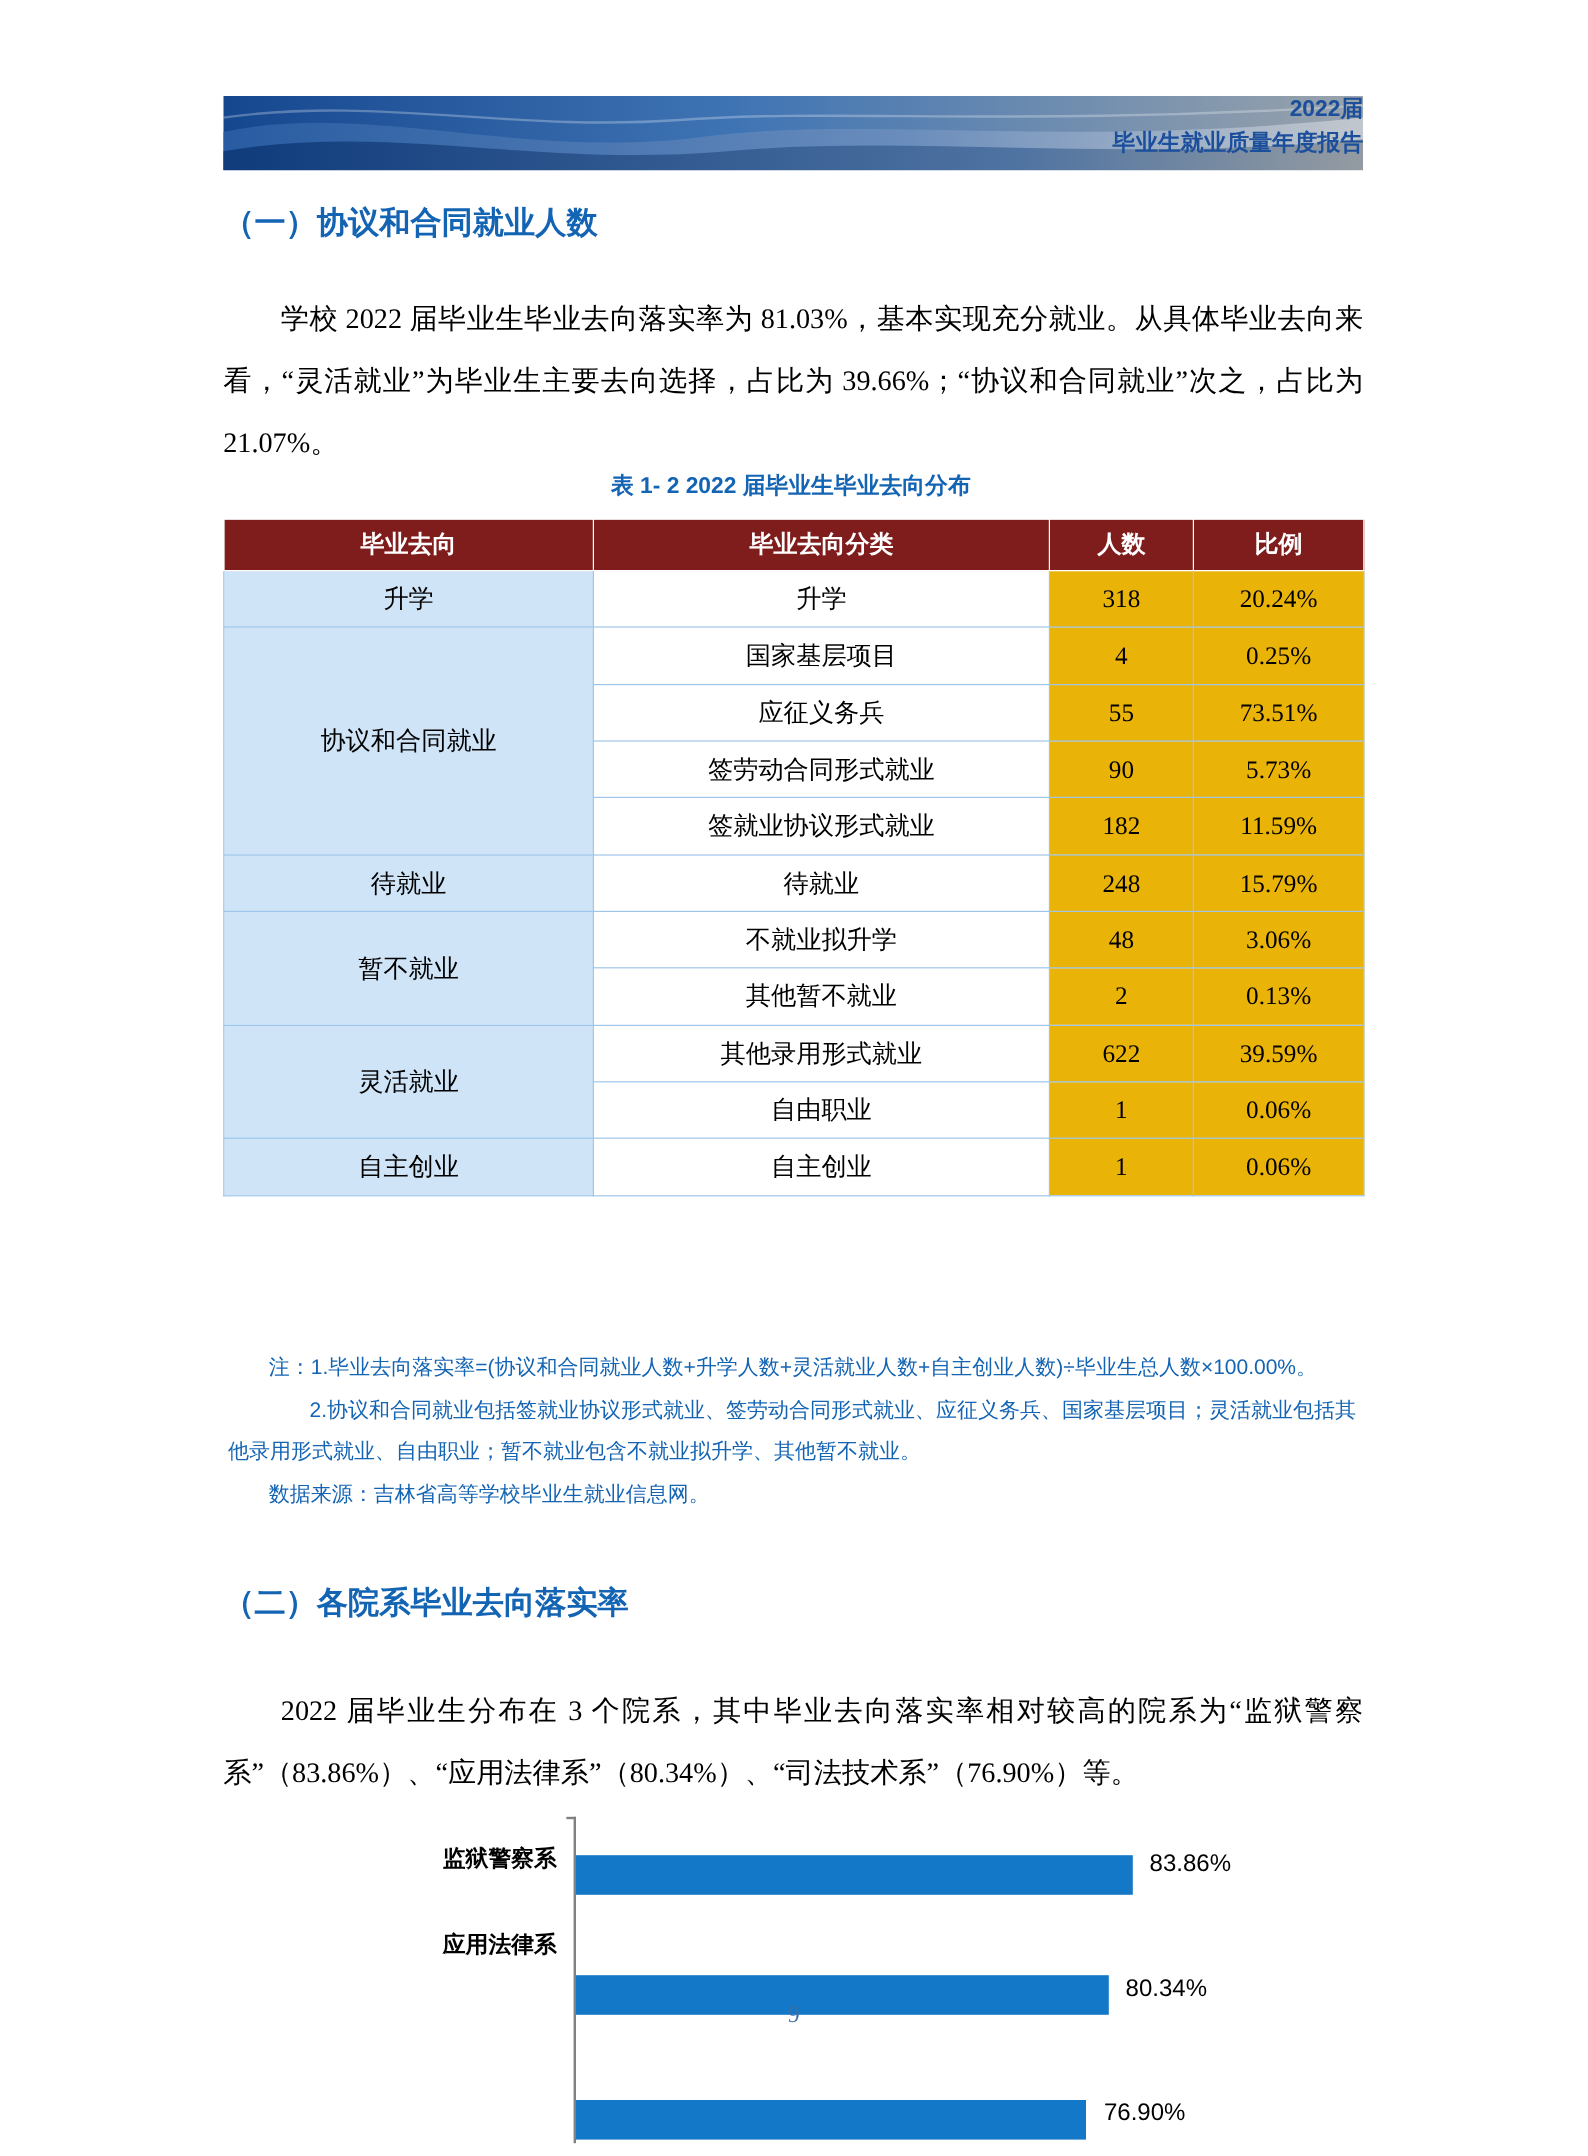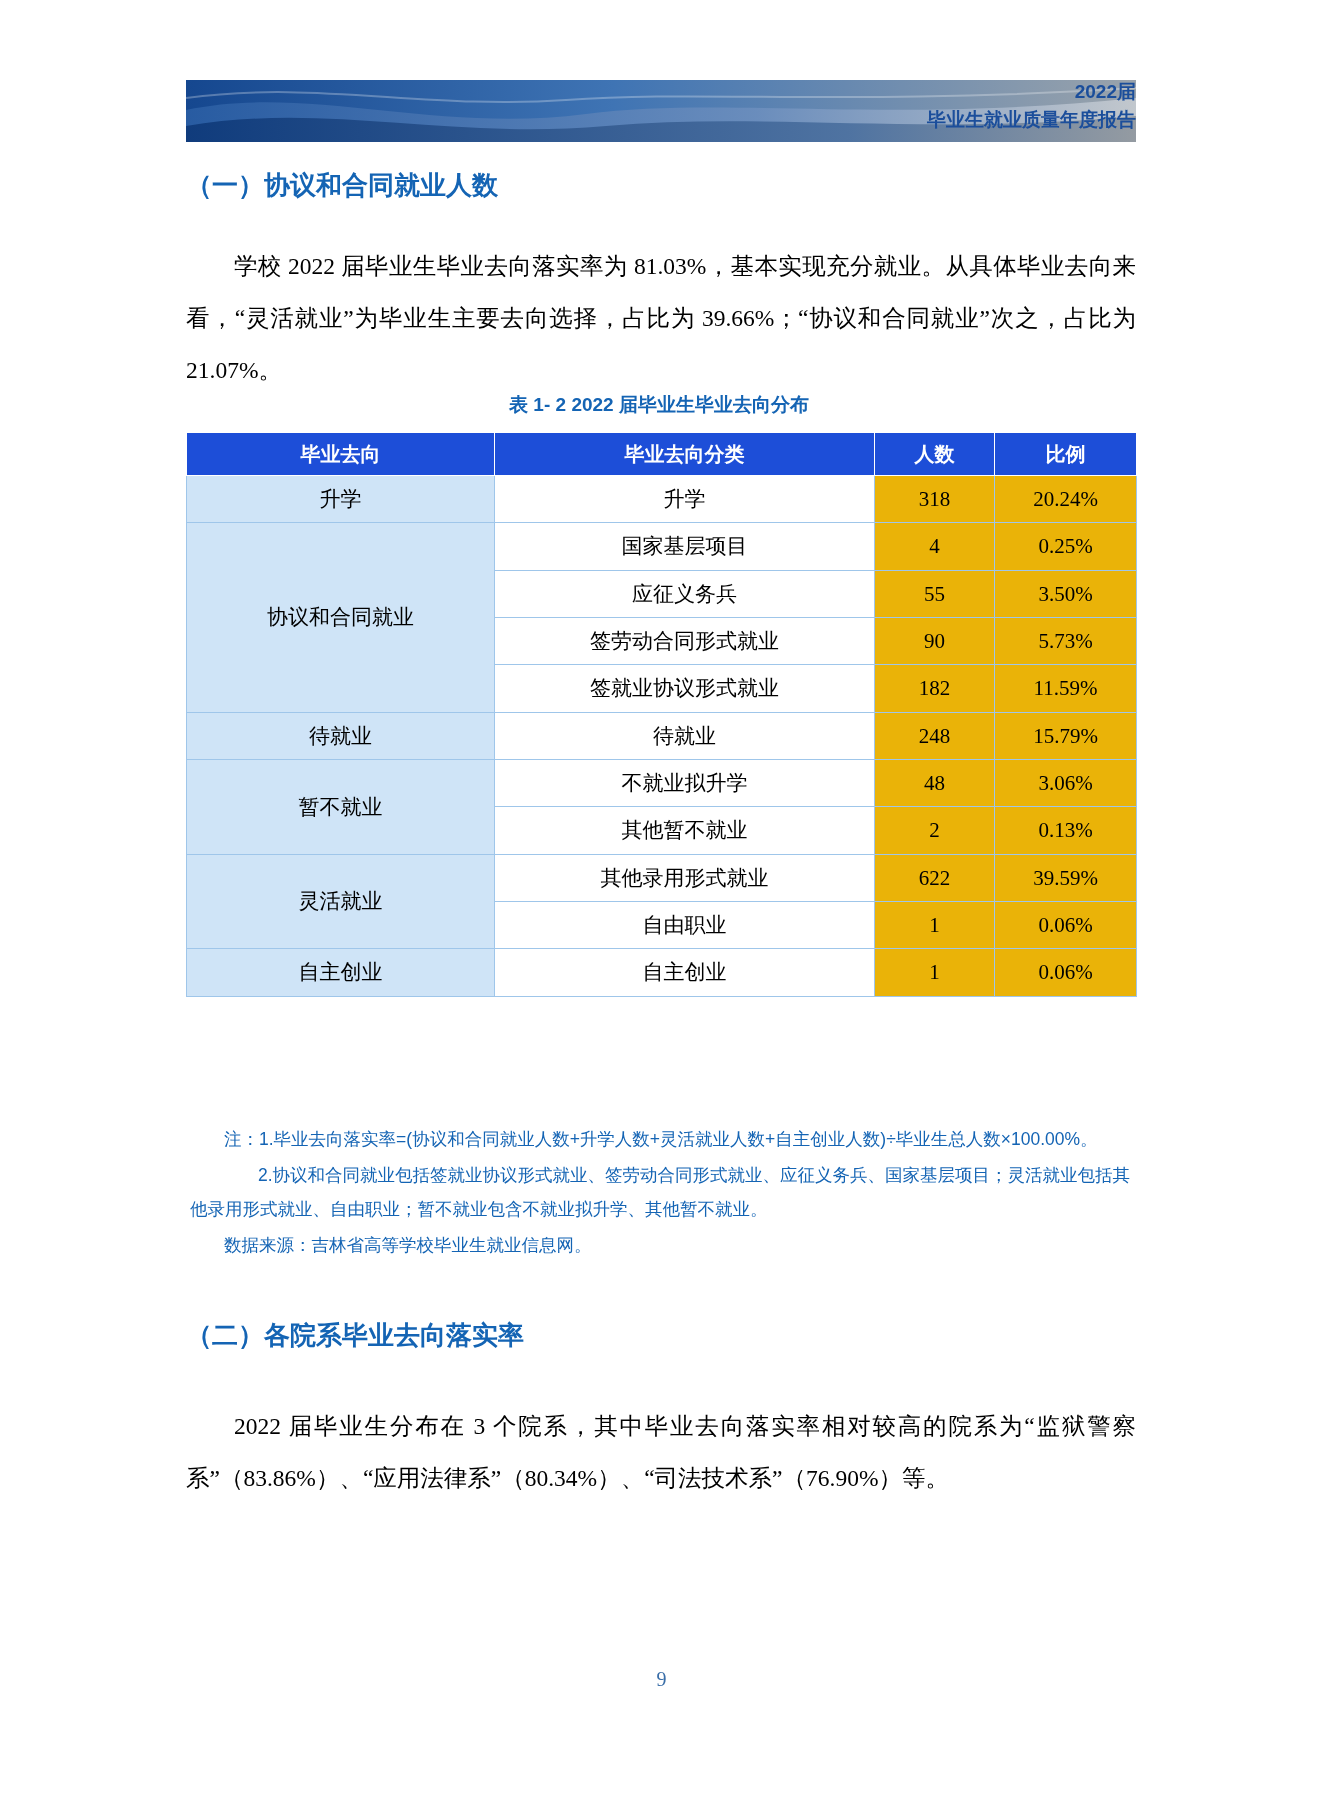--- a/index.html
+++ b/index.html
@@ -91,21 +91,21 @@
     border-collapse: collapse;
     table-layout: fixed;
     font-size: 21px;
   }
   table.dist col.c1 { width: 308px; }
   table.dist col.c2 { width: 380px; }
   table.dist col.c3 { width: 120px; }
   table.dist col.c4 { width: 142px; }
 
   table.dist th {
-    background: #1d4ed8;
+    background: #7f1d1d;
     color: #ffffff;
     font-family: "Liberation Sans", sans-serif;
     font-weight: bold;
     font-size: 20px;
     border: 1px solid #ffffff;
     padding: 8px 4px;
     text-align: center;
     vertical-align: middle;
     line-height: 1.3;
   }
@@ -275,21 +275,21 @@
       </tr>
       <tr>
         <td class="cat" rowspan="4">协议和合同就业</td>
         <td class="sub">国家基层项目</td>
         <td class="num">4</td>
         <td class="pct">0.25%</td>
       </tr>
       <tr>
         <td class="sub">应征义务兵</td>
         <td class="num">55</td>
-        <td class="pct">3.50%</td>
+        <td class="pct">73.51%</td>
       </tr>
       <tr>
         <td class="sub">签劳动合同形式就业</td>
         <td class="num">90</td>
         <td class="pct">5.73%</td>
       </tr>
       <tr>
         <td class="sub">签就业协议形式就业</td>
         <td class="num">182</td>
         <td class="pct">11.59%</td>
@@ -333,16 +333,37 @@
 
   <div class="notes">
     <p class="ind">注：1.毕业去向落实率=(协议和合同就业人数+升学人数+灵活就业人数+自主创业人数)÷毕业生总人数×100.00%。</p>
     <p class="ind2">2.协议和合同就业包括签就业协议形式就业、签劳动合同形式就业、应征义务兵、国家基层项目；灵活就业包括其他录用形式就业、自由职业；暂不就业包含不就业拟升学、其他暂不就业。</p>
     <p class="ind">数据来源：吉林省高等学校毕业生就业信息网。</p>
   </div>
 
   <div id="h2" class="h-section">（二）各院系毕业去向落实率</div>
   <div id="p2" class="para">2022 届毕业生分布在 3 个院系，其中毕业去向落实率相对较高的院系为“监狱警察系”（83.86%）、“应用法律系”（80.34%）、“司法技术系”（76.90%）等。</div>
 
+  <div class="chart">
+    <div class="axis"></div>
+    <div class="tick-top"></div>
+
+    <div class="bar-row" style="top:0px;">
+      <div class="bar-label" style="top:28px;">监狱警察系</div>
+      <div class="bar" style="top:38px; width:464px;"></div>
+      <div class="bar-value" style="left:772px; top:32px;">83.86%</div>
+    </div>
+
+    <div class="bar-row" style="top:92px;">
+      <div class="bar-label" style="top:8px;">应用法律系</div>
+      <div class="bar" style="top:46px; width:444px;"></div>
+      <div class="bar-value" style="left:752px; top:44px;">80.34%</div>
+    </div>
+
+    <div class="bar-row" style="top:196px;">
+      <div class="bar" style="top:46px; width:425px;"></div>
+      <div class="bar-value" style="left:734px; top:44px;">76.90%</div>
+    </div>
+  </div>
 
   <div class="page-num">9</div>
 
 </div>
 
 </body></html>

